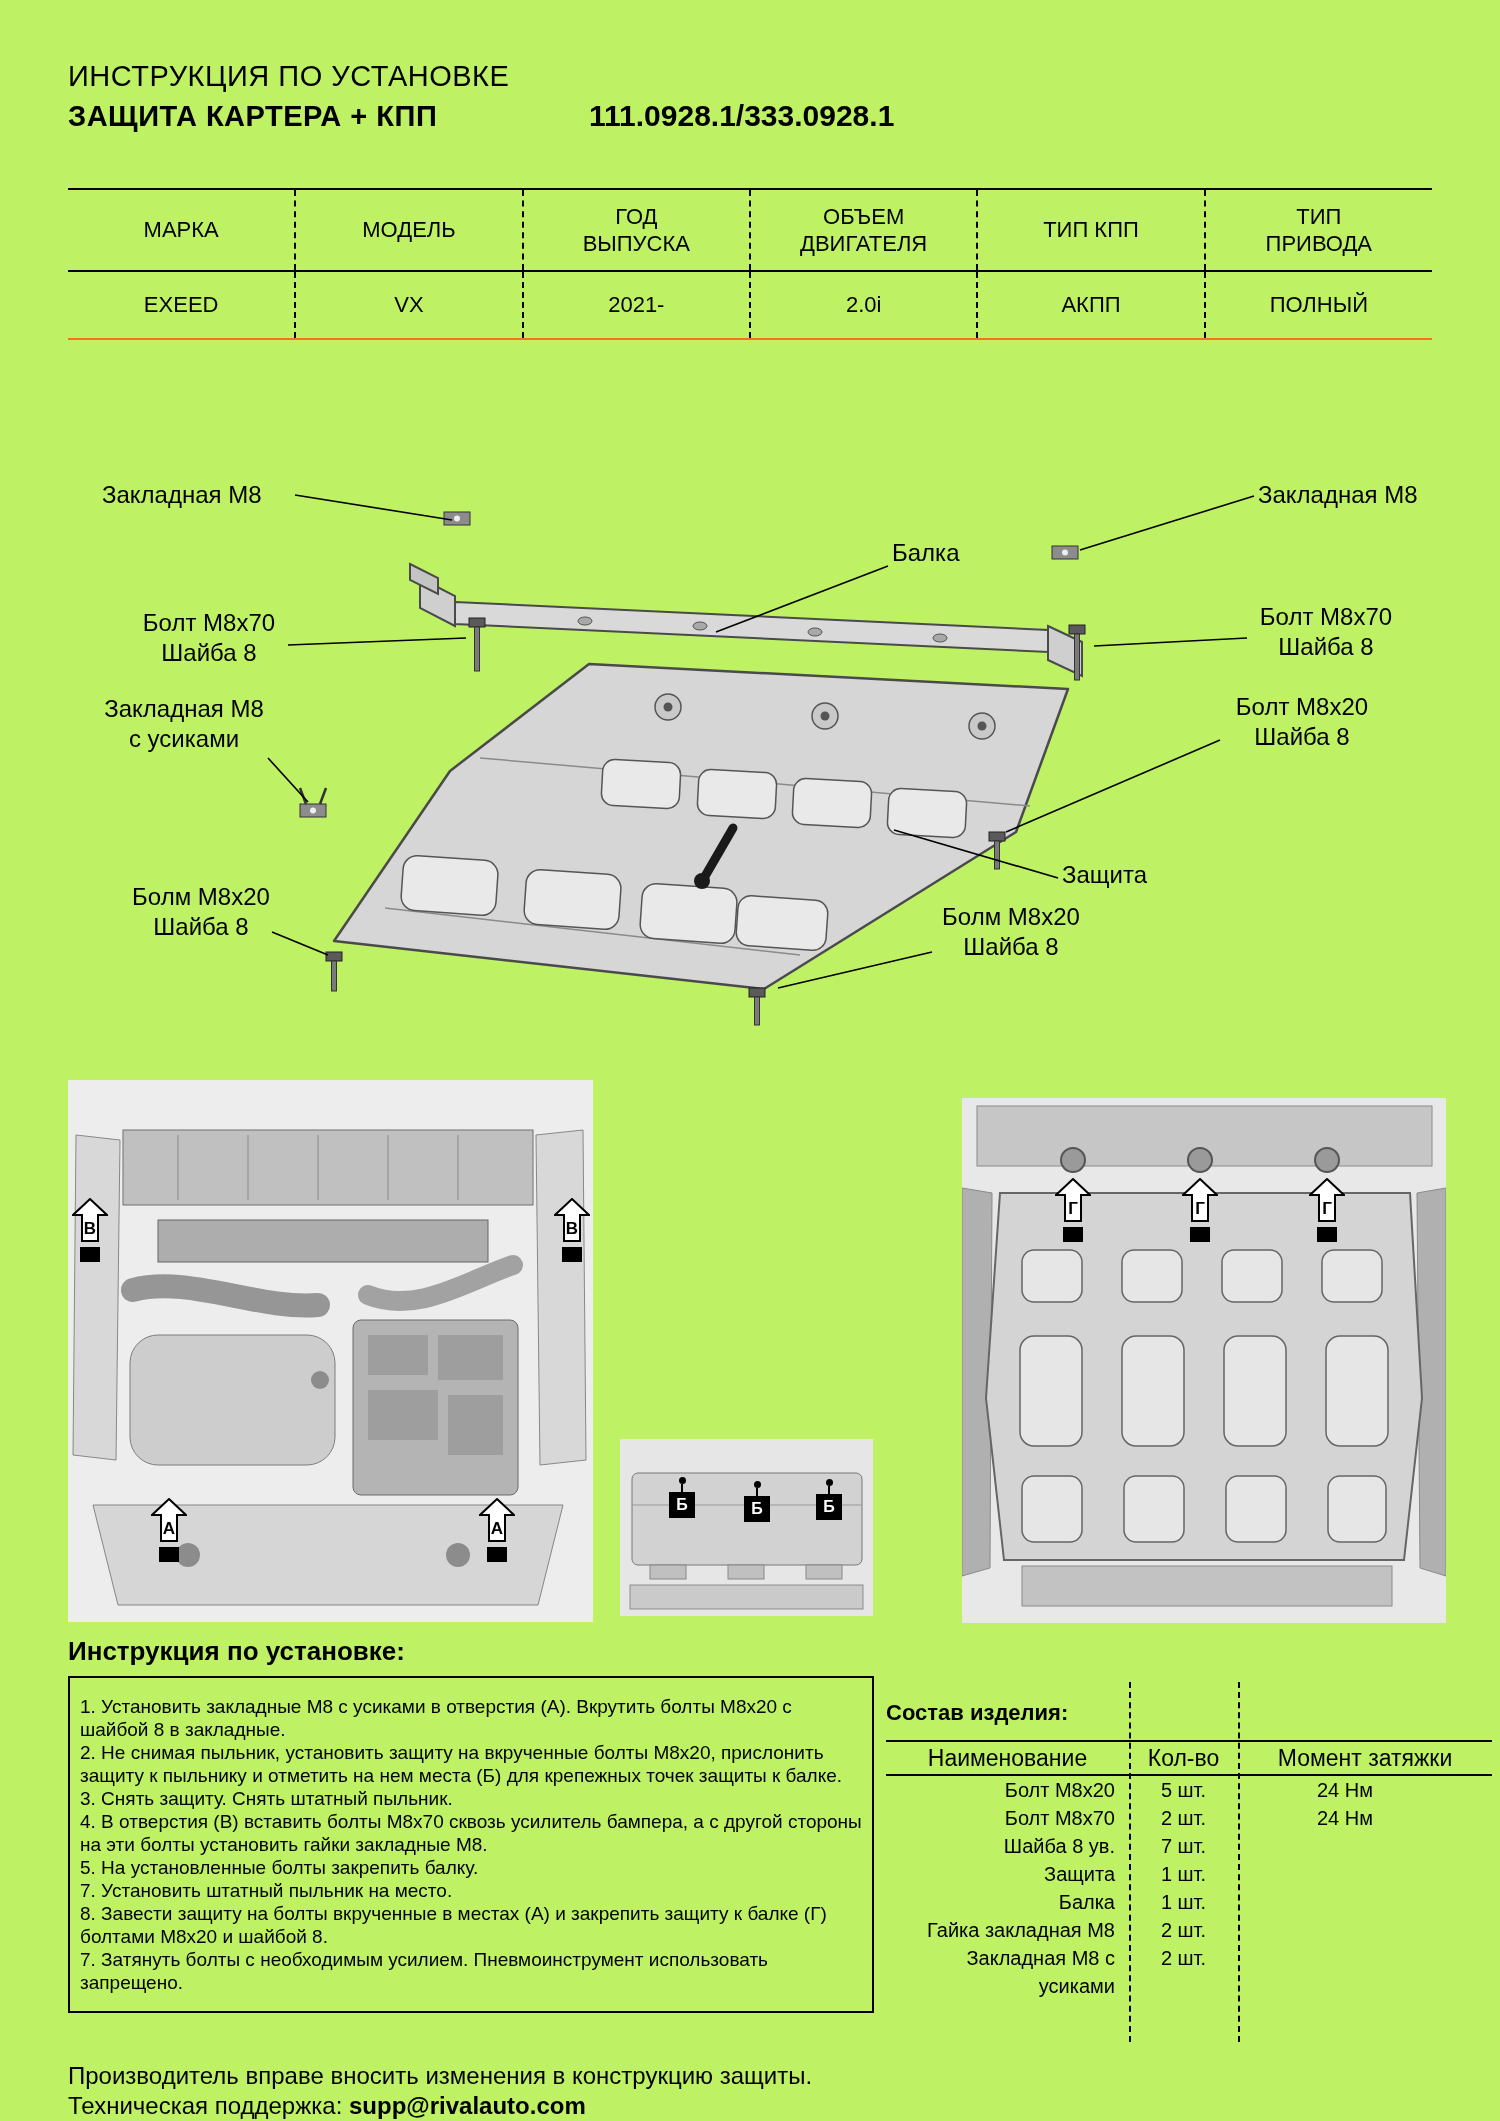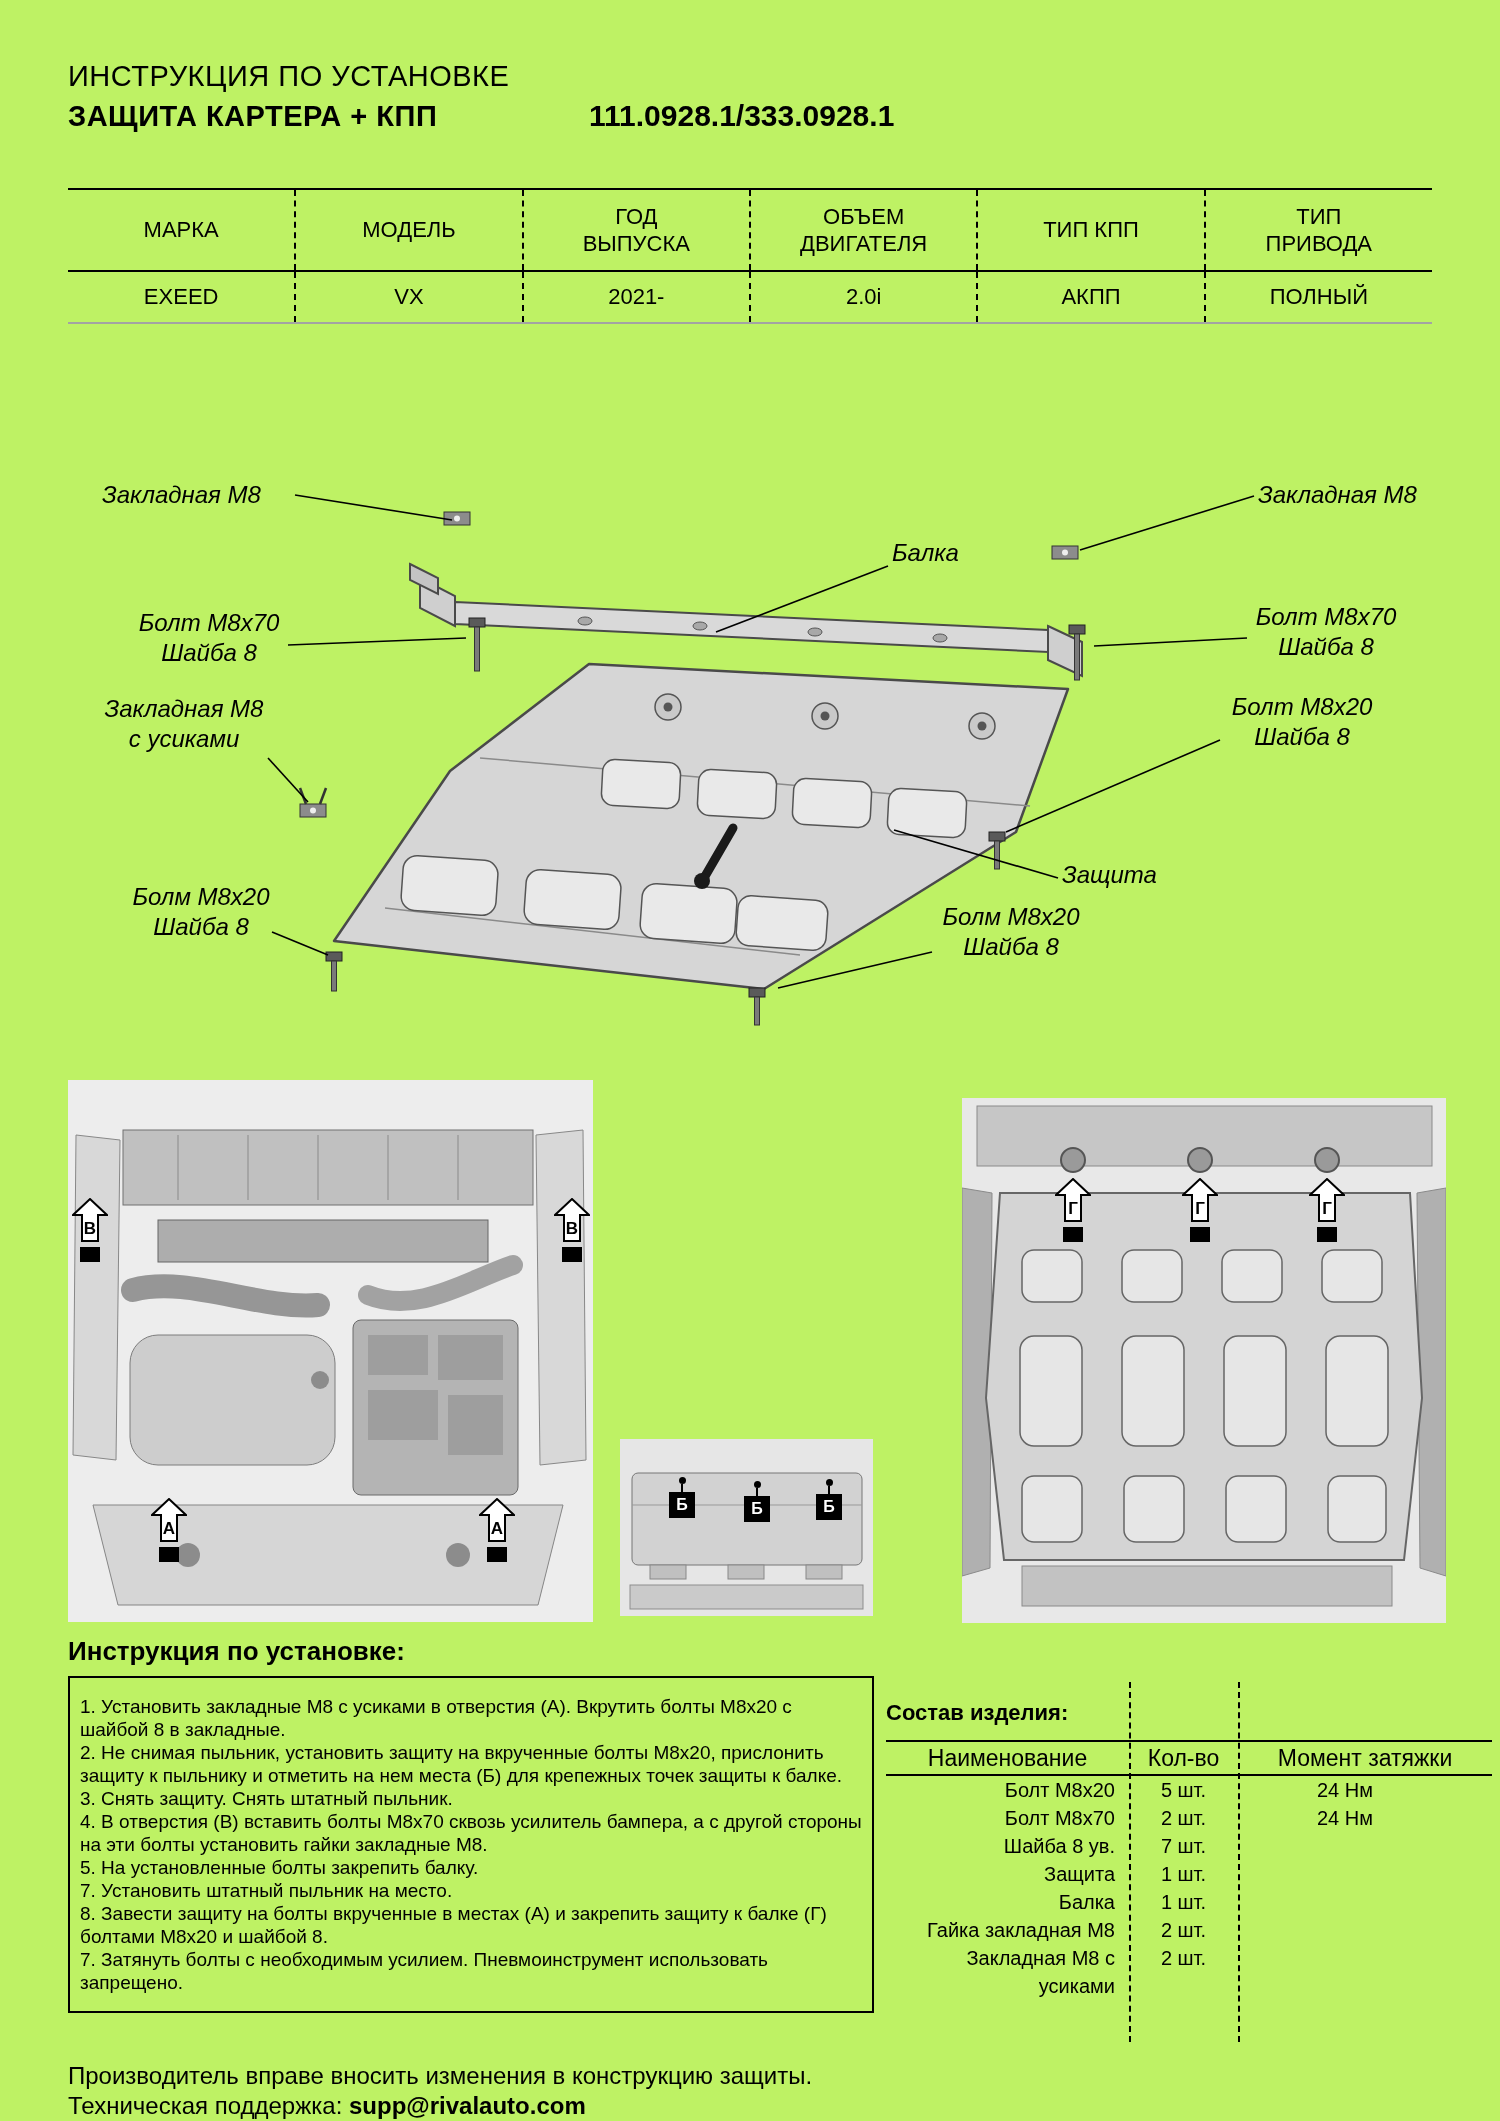--- a/index.html
+++ b/index.html
@@ -15,24 +15,24 @@
   .header { position:absolute; left:68px; top:60px; }
   .title1 { font-size:29px; letter-spacing:0.5px; }
   .title2 { font-size:29px; font-weight:bold; margin-top:7px; letter-spacing:0.5px; }
   .part-number { position:absolute; left:589px; top:99px; font-size:30px; font-weight:bold; }
 
   
   .vtable { position:absolute; left:68px; top:188px; width:1364px; border-collapse:collapse; table-layout:fixed; }
   .vtable th, .vtable td { border-left:2px dashed #000; font-weight:normal; text-align:center; vertical-align:middle; font-size:22px; line-height:1.25; }
   .vtable th:first-child, .vtable td:first-child { border-left:none; }
   .vtable thead tr { height:82px; border-top:2px solid #000; border-bottom:2px solid #000; }
-  .vtable tbody tr { height:52px; border-bottom:2px solid #a3a3a3; }
-
-  
-  .diagram { position:absolute; left:0; top:440px; width:1260px; height:640px;font-style:italic; }
+  .vtable tbody tr { height:68px; border-bottom:2px solid #f97316; }
+
+  
+  .diagram { position:absolute; left:0; top:440px; width:1260px; height:640px; }
   .diagram svg.draw { position:absolute; left:0; top:0; }
   .callout { position:absolute; font-size:24px; line-height:1.25; text-align:center; white-space:pre-line; }
   .callout.la { text-align:left; }
 
   
   .photo { position:absolute; overflow:hidden; }
   .photo-left  { left:68px;  top:1080px; width:525px; height:542px; }
   .photo-mid   { left:620px; top:1439px; width:253px; height:177px; }
   .photo-right { left:962px; top:1098px; width:484px; height:525px; }
 

